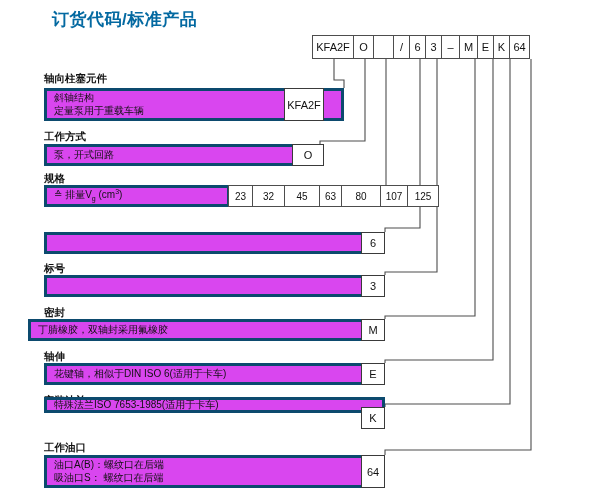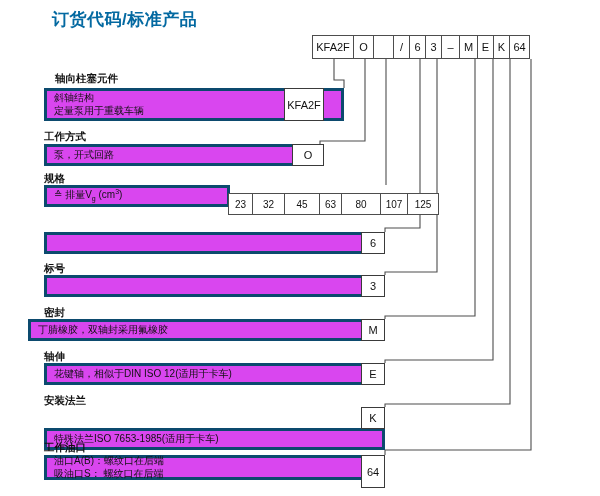--- a/index.html
+++ b/index.html
@@ -62,21 +62,21 @@
   }
   .code-box{
     position:absolute;
     border:1.3px solid #3a3a3a;
     box-sizing:border-box;
     background:#fff;
     display:flex;align-items:center;justify-content:center;
     font-size:11px;
     color:#111;
   }
-  .size-row{position:absolute;display:flex;margin-top:8px;}
+  .size-row{position:absolute;display:flex;}
   .size-row .scell{
     border:1px solid #4d4d4d;
     margin-left:-1px;
     box-sizing:border-box;
     display:flex;align-items:center;justify-content:center;
     font-size:10px;
     background:#fff;
     height:22px;
     color:#111;
   }
@@ -123,21 +123,21 @@
     <path d="M 475,59 L 475,316 L 385,316 L 385,319"></path>
 
     <path d="M 493,59 L 493,360 L 385,360 L 385,363"></path>
 
     <path d="M 510,59 L 510,404 L 385,404 L 385,407"></path>
 
     <path d="M 531,59 L 531,450 L 385,450 L 385,455"></path>
   </svg>
 
   <div class="section">
-    <div class="sec-label" style="left:55px;top:72px">轴向柱塞元件</div>
+    <div class="sec-label" style="left:44px;top:72px">轴向柱塞元件</div>
     <div class="desc-box" style="left:44px;top:88px;width:300px;height:33px">
       <div class="desc-text">斜轴结构
 定量泵用于重载车辆</div>
     </div>
     <div class="code-box" style="left:284px;top:88px;width:40px;height:33px">KFA2F</div>
   </div>
 
   <div class="section">
     <div class="sec-label" style="left:44px;top:130px">工作方式</div>
     <div class="desc-box" style="left:44px;top:144px;width:280px;height:22px">
@@ -182,35 +182,35 @@
     <div class="sec-label" style="left:44px;top:306px">密封</div>
     <div class="desc-box" style="left:28px;top:319px;width:341px;height:22px">
       <div class="desc-text">丁腈橡胶，双轴封采用氟橡胶</div>
     </div>
     <div class="code-box" style="left:361px;top:319px;width:24px;height:22px">M</div>
   </div>
 
   <div class="section">
     <div class="sec-label" style="left:44px;top:350px">轴伸</div>
     <div class="desc-box" style="left:44px;top:363px;width:341px;height:22px">
-      <div class="desc-text">花键轴，相似于DIN ISO 12(适用于卡车)</div>
+      <div class="desc-text">花键轴，相似于DIN ISO 6(适用于卡车)</div>
     </div>
     <div class="code-box" style="left:361px;top:363px;width:24px;height:22px">E</div>
   </div>
 
   <div class="section">
     <div class="sec-label" style="left:44px;top:394px">安装法兰</div>
-    <div class="desc-box" style="left:44px;top:428px;width:341px;height:22px">
+    <div class="desc-box" style="left:44px;top:397px;width:341px;height:16px">
       <div class="desc-text">特殊法兰ISO 7653-1985(适用于卡车)</div>
     </div>
     <div class="code-box" style="left:361px;top:407px;width:24px;height:22px">K</div>
   </div>
 
   <div class="section">
     <div class="sec-label" style="left:44px;top:441px">工作油口</div>
-    <div class="desc-box" style="left:44px;top:455px;width:341px;height:25px">
+    <div class="desc-box" style="left:44px;top:455px;width:341px;height:33px">
       <div class="desc-text">油口A(B)：螺纹口在后端
 吸油口S： 螺纹口在后端</div>
     </div>
     <div class="code-box" style="left:361px;top:455px;width:24px;height:33px">64</div>
   </div>
 
 </div>
 
 </body></html>

